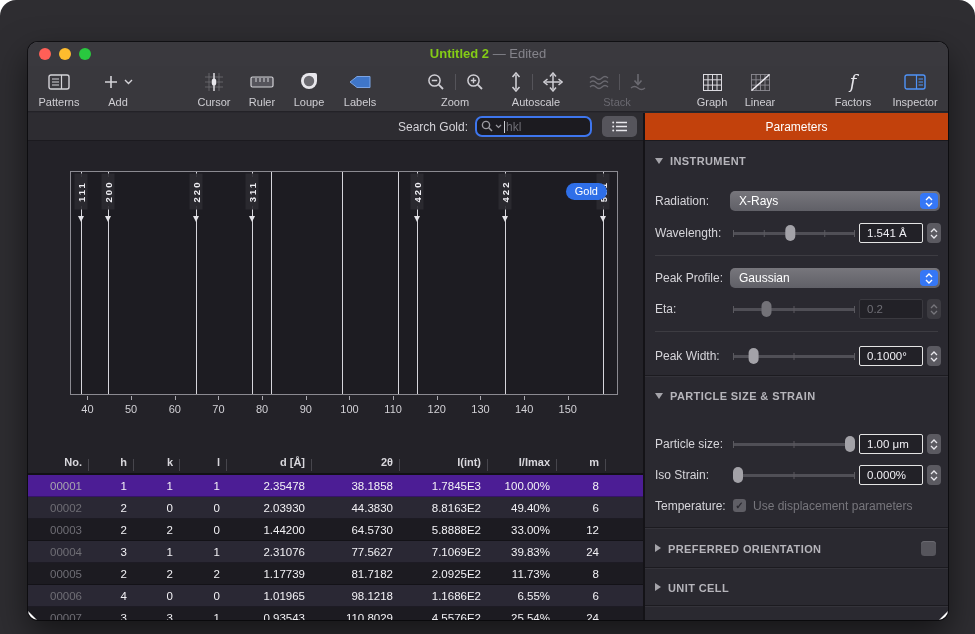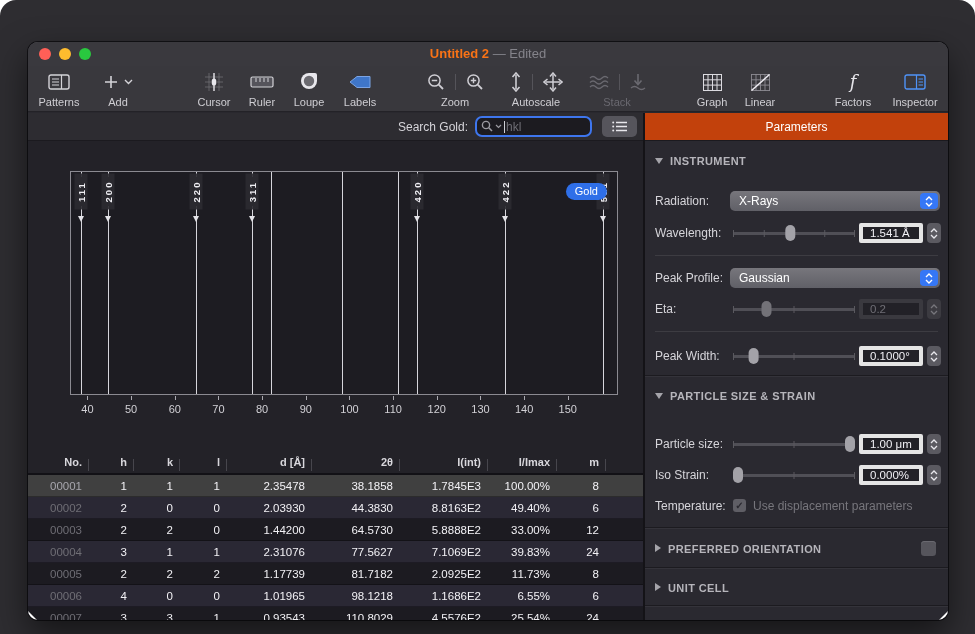--- a/index.html
+++ b/index.html
@@ -6,21 +6,21 @@
   html,body { width:975px; height:634px; background:#ffffff; font-family:"Liberation Sans", sans-serif; overflow:hidden; }
   .page { position:absolute; inset:0; background:#2e2d31; border-radius:16px 16px 0 0; }
   .window { position:absolute; left:28px; top:42px; width:920px; height:578px; background:#29282e;
             border-radius:10px; overflow:hidden; box-shadow:0 14px 34px rgba(0,0,0,.55), inset 0 1px 0 #5b5a60, 0 0 0 1px #131216; }
   
   .titlebar { position:relative; height:24px; background:#3a393e; }
   .lights { position:absolute; left:11px; top:6px; display:flex; gap:8px; }
   .light { width:12px; height:12px; border-radius:50%; }
   .light.red{ background:#ff5f57; } .light.yellow{ background:#febc2e; } .light.green{ background:#29c83f; }
   .title { position:absolute; left:0; right:0; top:4px; text-align:center; font-size:13px; color:#85848b; }
-  .title b { color:#f97316; font-weight:bold; }
+  .title b { color:#84cc16; font-weight:bold; }
   
   .toolbar { position:relative; height:46px; background:#39383d; border-bottom:1px solid #232227; }
   .tgroup { position:absolute; top:3px; text-align:center; color:#cfced3; font-size:11px; }
   .tgroup .irow { height:26px; display:flex; align-items:center; justify-content:center; gap:10px; }
   .tgroup .tlabel { margin-top:1px; }
   .tgroup.dim, .tgroup.dim .tlabel { color:#6a6970; }
   .tsep { width:1px; height:16px; background:#55545a; }
   .ficon { font-family:"DejaVu Serif", serif; font-style:italic; font-size:18px; color:#e6e5ea; line-height:22px; }
   
   .content { position:absolute; top:71px; bottom:0; left:0; width:920px; display:flex; }
@@ -51,21 +51,21 @@
   .x-tick { position:absolute; top:0; width:1px; height:4px; background:#aaa9b0; }
   .x-ticklabel { position:absolute; top:7px; width:30px; margin-left:-15px; text-align:center; font-size:11px; color:#d2d1d6; }
   .x-title { position:absolute; left:42px; width:548px; top:283px; text-align:center; font-size:10px; color:#cfced3; }
   
   .table { position:absolute; top:338px; bottom:0; left:0; right:0; overflow:hidden; background:#1c1b21; }
   .thead { display:flex; height:24px; background:#232228; border-bottom:2px solid #121116; align-items:center; }
   .thcell { position:relative; font-size:11px; font-weight:bold; color:#d8d7dc; text-align:right; padding-right:7px; }
   .thcell::after { content:""; position:absolute; right:0; top:3px; width:1px; height:12px; background:#47464d; }
   .trow { display:flex; height:22px; align-items:center; border-bottom:1px solid rgba(0,0,0,.30); }
   .trow.odd { background:#2a2834; }
-  .trow.selected { background:#404040; }
+  .trow.selected { background:#4c1d95; }
   .tcell { font-size:11.5px; color:#f2f1f5; text-align:right; padding-right:7px; }
   .tcell.rownum { color:#6f6e75; }
   .trow.selected .tcell.rownum { color:#a7a6ad; }
   
   .ptabs { display:flex; height:28px; border-bottom:1px solid #1b1a1f; }
   .ptab { flex:1; display:flex; align-items:center; justify-content:center; font-size:12px; color:#c3c2c8; background:#2e2d33; }
   .ptab.active { background:#c2410c; color:#ffffff; }
   .prow { position:absolute; left:0; width:100%; height:20px; }
   .plabel { position:absolute; left:10px; top:3px; font-size:12px; color:#d6d5da; }
   .sechead { position:absolute; left:10px; font-size:11px; font-weight:bold; letter-spacing:.4px; color:#b6b5bb; }
@@ -76,21 +76,21 @@
   .secdivider { position:absolute; left:0; right:0; height:1px; background:#1c1b20; box-shadow:0 1px 0 #34333a; }
   .popup { position:absolute; left:85px; top:0; width:210px; height:20px; border-radius:5px;
            background:linear-gradient(#77767c,#606067); display:flex; align-items:center; }
   .popup-text { flex:1; padding-left:9px; font-size:12px; color:#ffffff; }
   .popup-cap { width:18px; height:16px; margin-right:2px; border-radius:4px; background:#3577f6;
                display:flex; align-items:center; justify-content:center; }
   .slider { position:absolute; left:88px; top:9px; width:122px; height:3px; background:#504f56; border-radius:2px; }
   .slider .stick { position:absolute; top:-2px; width:1px; height:7px; background:#5a595f; }
   .slider .thumb { position:absolute; top:-7px; width:10px; height:16px; border-radius:5px; background:#a3a2a8; }
   .slider.disabled .thumb { background:#737278; }
-  .field { position:absolute; left:214px; top:0; width:64px; height:20px; background:#222127; border:4px solid #e5e5e5;
+  .field { position:absolute; left:214px; top:0; width:64px; height:20px; background:#222127; border:1px solid #e5e5e5;
            border-radius:2px; font-size:11.5px; color:#f0eff4; display:flex; align-items:center; padding-left:7px; }
   .field.dim { color:#6f6e75; border-color:#3a393f; }
   .stepper { position:absolute; left:282px; top:0; width:14px; height:20px; background:#5b5a61; border-radius:4px;
              display:flex; align-items:center; justify-content:center; }
   .stepper.dim { background:#3c3b41; }
   .checkbox { position:absolute; left:88px; top:3px; width:13px; height:13px; border-radius:3px; background:#5f5e65;
               color:#2a2930; font-size:10px; font-weight:bold; line-height:13px; text-align:center; }
   .cb-label { position:absolute; left:108px; top:3px; font-size:12px; color:#77767c; }
   .po-check { position:absolute; right:12px; width:15px; height:15px; border-radius:3.5px; background:#56555c; box-shadow:inset 0 1px 0 #6a6970; }
   

